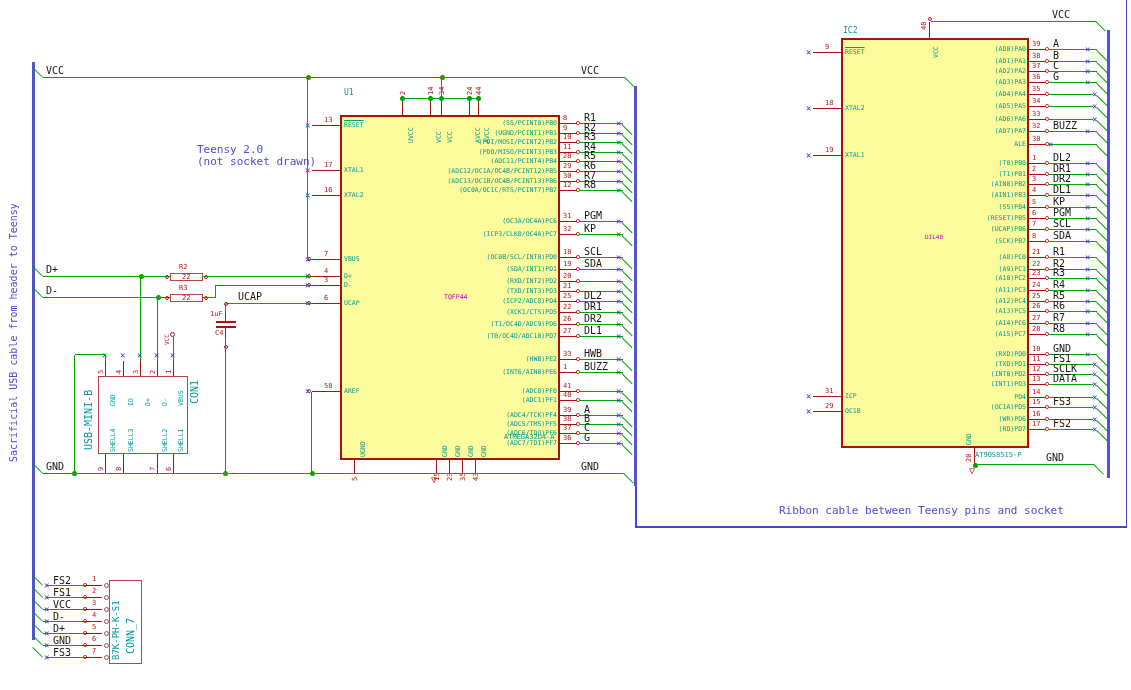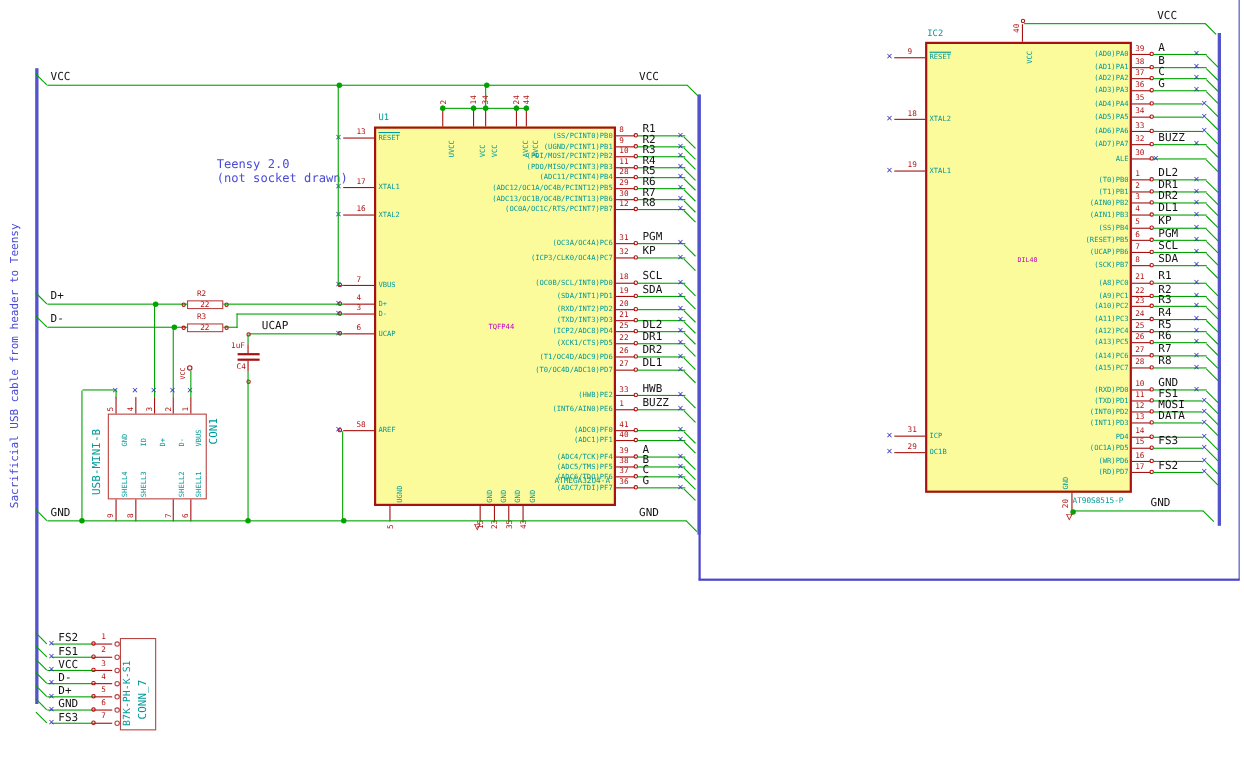--- a/index.html
+++ b/index.html
@@ -104,23 +104,24 @@
   <div class="bluebox" style="left:635px;top:86px;width:1.5px;height:441px"></div>
   <div class="bluebox" style="left:635px;top:526px;width:492px;height:1.5px"></div>
   <div class="bluebox" style="left:1125.5px;top:0;width:1.5px;height:527px"></div>
   <div class="bus" style="left:31.5px;top:62px;width:3px;height:578px"></div>
   <div class="bus" style="left:634px;top:86px;width:3px;height:400px"></div>
   <div class="bus" style="left:1106.5px;top:30px;width:3px;height:448px"></div>
 
   <div class="note rot" style="left:9px;top:462px;font-size:10px">Sacrificial USB cable from header to Teensy</div>
   <div class="note" style="left:197px;top:144px">Teensy 2.0</div>
   <div class="note" style="left:197px;top:156px">(not socket drawn)</div>
+  <div class="note" style="left:779px;top:505px">Ribbon cable between Teensy pins and socket</div>
 
   <div class="icbody" style="left:340px;top:115px;width:220px;height:345px"></div>
-  <div class="ref" style="left:344px;top:103px">U1</div>
+  <div class="ref" style="left:344px;top:89px">U1</div>
   <div class="val" style="left:504px;top:434px">ATMEGA32U4-A</div>
   <div class="fp" style="left:444px;top:294px">TQFP44</div>
 
   <div id="u1l" data-each="u1.left_pins" style="left:340px;top:126px">
 
   <div class="pr pr-l t-nc bar" style="--row: 0;">
         <span class="pname">RESET</span>
         <span class="pnum">13</span>
         <span class="stub"></span>
 
@@ -818,21 +819,21 @@
         <span class="net">FS1</span>
         <span class="wire-s"></span>
         <span class="entry"></span>
         <span class="prx"></span>
       </div>
       <div class="pr pr-r t-nc" style="--row: 32.5;">
         <span class="pname">(INT0)PD2</span>
         <span class="pnum">12</span>
         <span class="stub"></span>
         <span class="circ"></span>
-        <span class="net">MOSI</span>
+        <span class="net">SCLK</span>
         <span class="wire-s"></span>
         <span class="entry"></span>
         <span class="prx"></span>
       </div>
       <div class="pr pr-r t-nc" style="--row: 33.5;">
         <span class="pname">(INT1)PD3</span>
         <span class="pnum">13</span>
         <span class="stub"></span>
         <span class="circ"></span>
         <span class="net">DATA</span>

